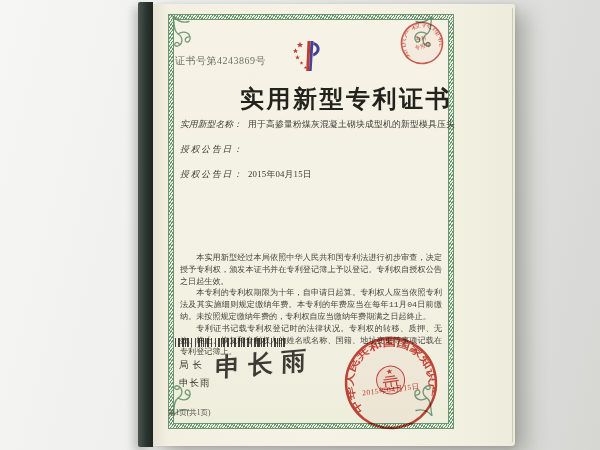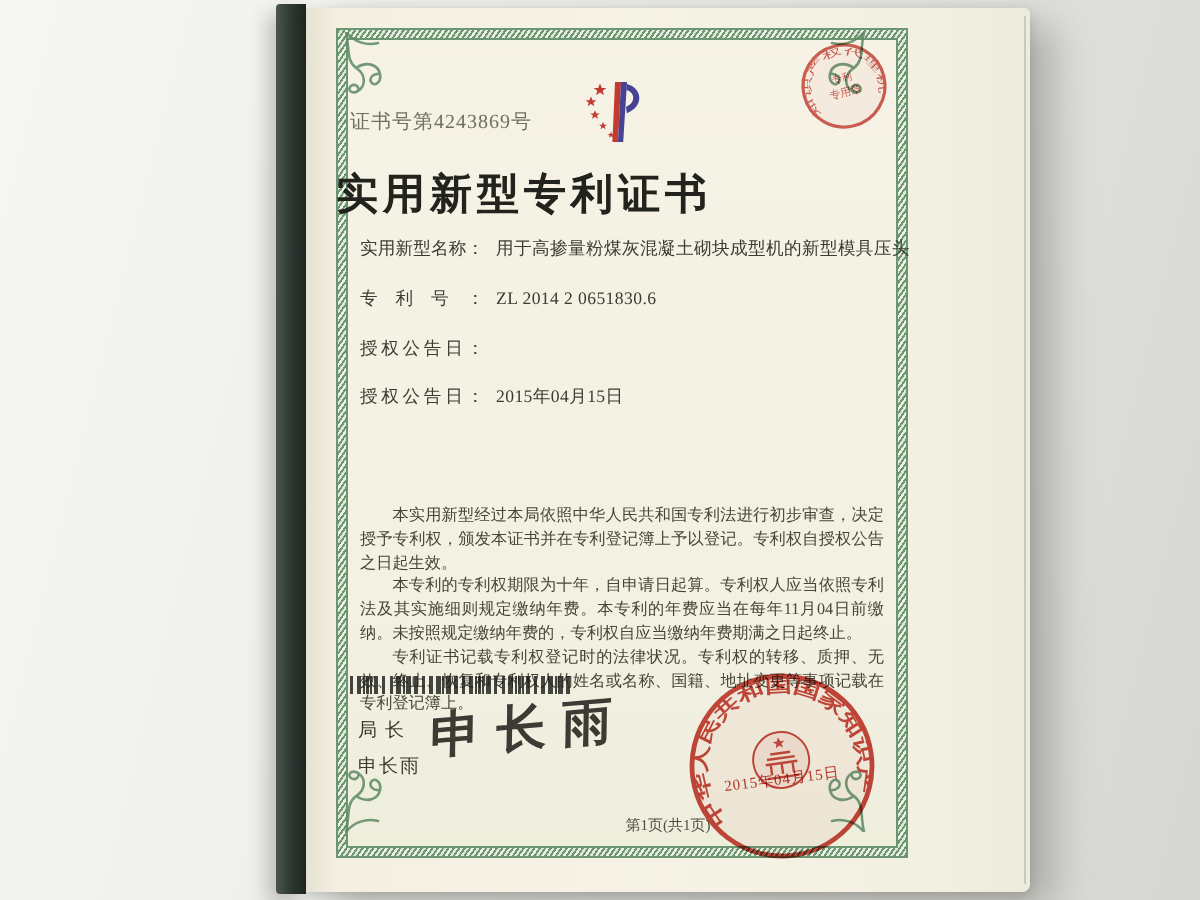--- a/index.html
+++ b/index.html
@@ -19,40 +19,40 @@
     border:1px solid #6b9671;
     background:repeating-linear-gradient(125deg,#6b9671 0 1px,#dfe7d8 1px 2.2px,#6b9671 2.2px 3.2px,#eef2e4 3.2px 4.4px);}
   .frame-inner{position:absolute;inset:4px;border:1px solid #6b9671;
     background:linear-gradient(180deg,#f6f3e6 0%,#f3f1e2 70%,#eeeedd 100%);}
   .corner{position:absolute;width:26px;height:38px;color:#5e8a64;opacity:.85;z-index:3;}
   .corner svg{display:block;width:100%;height:100%;}
   .corner.tr{transform:scaleX(-1);} .corner.bl{transform:scaleY(-1);} .corner.br{transform:scale(-1,-1);}
   .cert-number{position:absolute;left:22px;top:50px;font-size:10px;color:#70705f;
     letter-spacing:.5px;z-index:4;}
   .logo{position:absolute;left:138px;top:34px;width:32px;height:38px;z-index:4;}
-  .title{position:absolute;left:15px;width:284px;top:79px;text-align:left;font-size:21px;
+  .title{position:absolute;left:15px;width:284px;top:79px;text-align:right;font-size:24px;
     font-weight:bold;letter-spacing:2.5px;color:#23231e;z-index:4;}
   .fields{position:absolute;left:27px;top:115px;width:258px;z-index:4;}
   .frow{display:flex;line-height:11px;margin-bottom:13.8px;font-size:8.8px;color:#3b3b33;}
-  .flabel{flex:none;width:62px;text-align:justify;text-align-last:justify;}
+  .flabel{flex:none;width:62px;text-align:justify;text-align-last:justify;font-style:italic;}
   .fvalue{padding-left:6px;letter-spacing:.2px;white-space:nowrap;text-align:right;}
   .paras{position:absolute;left:27px;top:248px;width:262px;z-index:4;font-size:8.1px;
-    line-height:11.8px;text-align:justify;color:#474539;}
+    line-height:11.8px;text-align:justify;color:#474539;font-family:Liberation Mono, monospace;}
   .paras p{margin:0;text-indent:2em;}
   .barcode{position:absolute;left:22px;top:334px;width:110px;height:9px;opacity:.82;z-index:4;
     background:repeating-linear-gradient(90deg,#1e1e1a 0 1.5px,transparent 1.5px 4px),
                repeating-linear-gradient(90deg,#1e1e1a 0 1px,transparent 1px 3.3px);}
   .director-label{position:absolute;left:26px;top:355px;font-size:9.5px;letter-spacing:4px;
     color:#3a3a30;z-index:4;text-align:right;}
   .director-name{position:absolute;left:26px;top:373px;font-size:9.5px;letter-spacing:1px;
     color:#3a3a30;z-index:4;}
   .signature{position:absolute;left:62px;top:341px;width:150px;font-size:25px;font-weight:bold;
     letter-spacing:8px;color:rgba(35,33,28,.88);transform:rotate(-5deg) skewX(-6deg);z-index:5;}
-  .pagenum{position:absolute;left:15px;width:284px;top:404px;text-align:center;font-size:7.5px;
-    color:#4f4f45;z-index:4;margin-left:24px;}
+  .pagenum{position:absolute;left:15px;width:284px;top:404px;font-size:7.5px;
+    color:#4f4f45;z-index:4;}
   .main-seal{position:absolute;left:190px;top:331px;width:96px;height:96px;z-index:6;
     transform:rotate(-8deg);mix-blend-mode:multiply;opacity:.92;}
   .seal-date{position:absolute;left:193px;top:381px;width:90px;text-align:center;font-size:7.5px;
     color:#bf392d;transform:rotate(-7deg);z-index:7;mix-blend-mode:multiply;letter-spacing:.5px;}
   .agency-seal{position:absolute;left:246px;top:16px;width:46px;height:46px;z-index:6;
     transform:rotate(-14deg);opacity:.8;mix-blend-mode:multiply;}
 </style>
 </head>
 <body>
 
@@ -105,24 +105,20 @@
     </div>
 
     <div class="title">实用新型专利证书</div>
 
     <div class="fields">
       <div class="frow">
         <span class="flabel">实用新型名称：</span>
         <span class="fvalue">用于高掺量粉煤灰混凝土砌块成型机的新型模具压头</span>
       </div>
       <div class="frow">
-        <span class="flabel">专利号：</span>
-        <span class="fvalue">ZL 2014 2 0651830.6</span>
-      </div>
-      <div class="frow">
         <span class="flabel">授权公告日：</span>
       </div>
       <div class="frow">
         <span class="flabel">授权公告日：</span>
         <span class="fvalue">2015年04月15日</span>
       </div>
     </div>
 
     <div class="paras">
       <p>本实用新型经过本局依照中华人民共和国专利法进行初步审查，决定授予专利权，颁发本证书并在专利登记簿上予以登记。专利权自授权公告之日起生效。</p>

